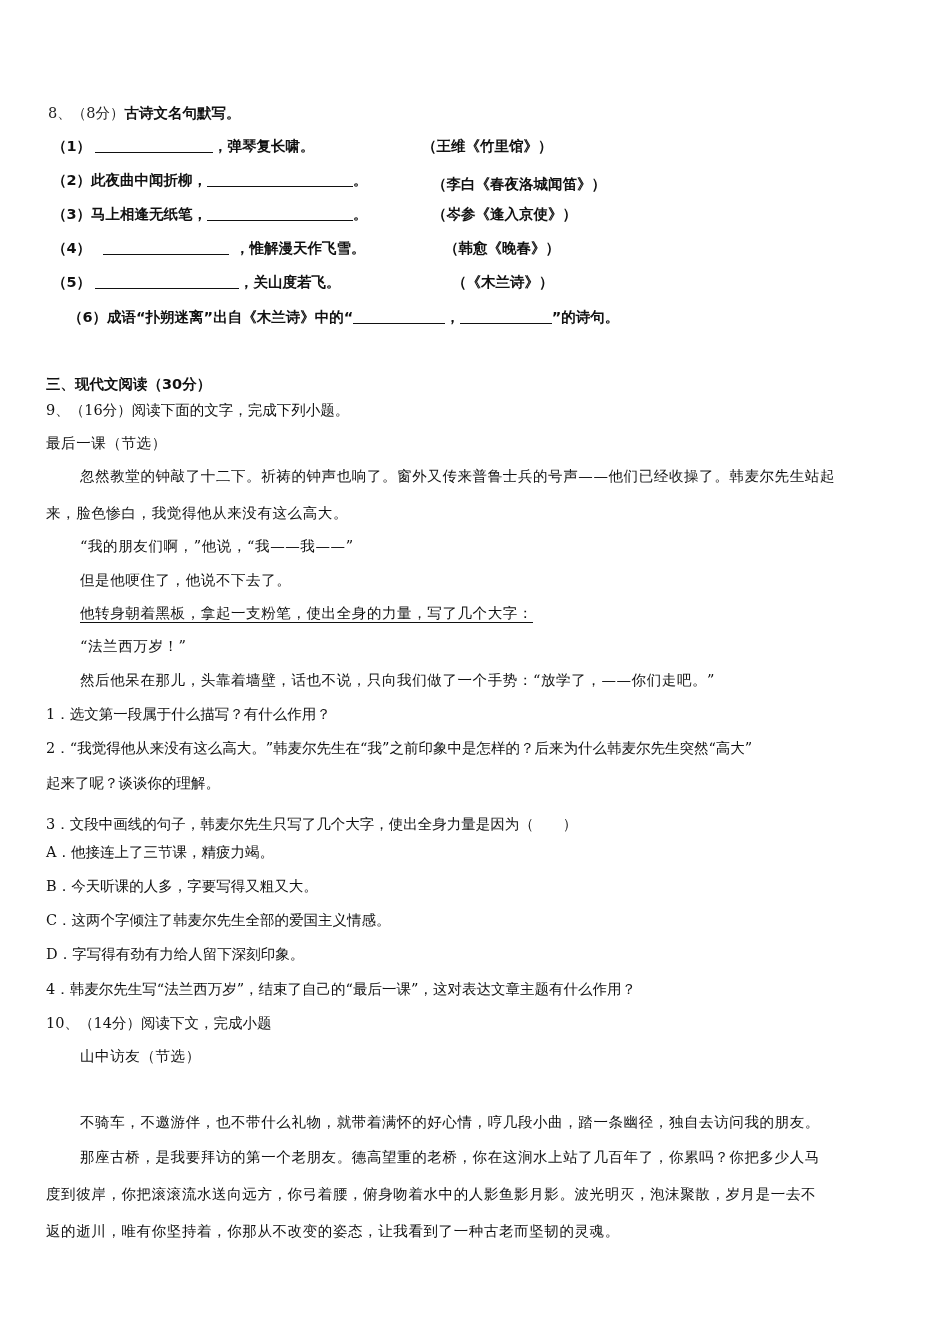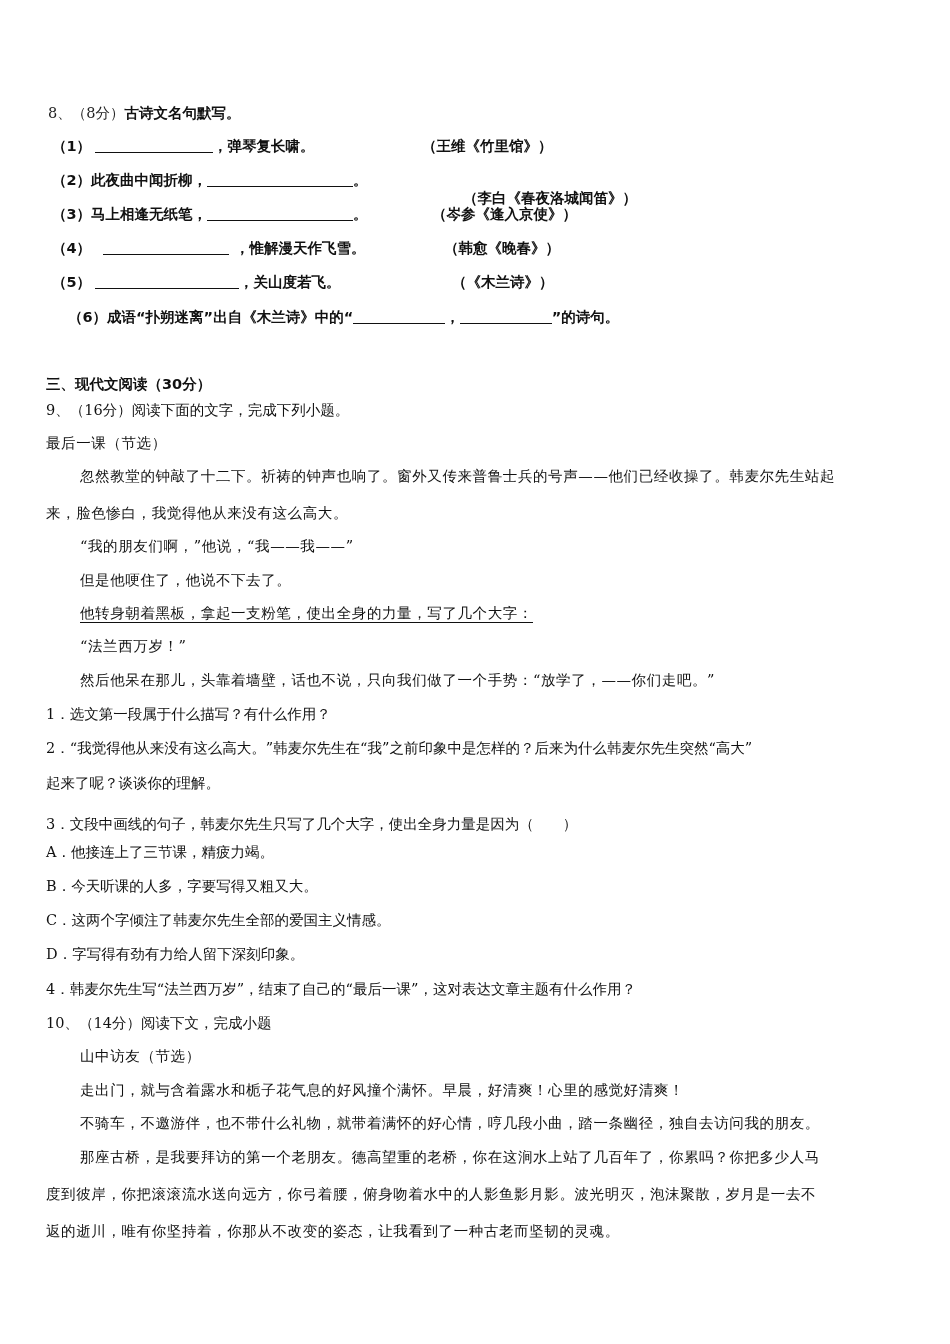--- a/index.html
+++ b/index.html
@@ -69,21 +69,21 @@
   </div>
 
   <div class="line bold" style="left:52px; top:136px;">
     <span>（1）</span><span class="blank" style="width:118px; margin-left:4px;"></span><span>，弹琴复长啸。</span>
   </div>
   <div class="src" style="left:422px; top:136px;text-align:right;">（王维《竹里馆》）</div>
 
   <div class="line bold" style="left:52px; top:170px;">
     <span>（2）</span><span>此夜曲中闻折柳，</span><span class="blank" style="width:146px;"></span><span>。</span>
   </div>
-  <div class="src" style="left:432px; top:188px;margin-left:31px;">（李白《春夜洛城闻笛》）</div>
+  <div class="src" style="left:432px; top:174px;">（李白《春夜洛城闻笛》）</div>
 
   <div class="line bold" style="left:52px; top:204px;">
     <span>（3）</span><span>马上相逢无纸笔，</span><span class="blank" style="width:146px;"></span><span>。</span>
   </div>
   <div class="src" style="left:432px; top:204px;">（岑参《逢入京使》）</div>
 
   <div class="line bold" style="left:52px; top:238px;">
     <span>（4）</span><span class="blank" style="width:126px; margin-left:12px; margin-right:6px;"></span><span>，惟解漫天作飞雪。</span>
   </div>
   <div class="src" style="left:444px; top:238px;">（韩愈《晚春》）</div>
@@ -117,19 +117,18 @@
   <div class="line" style="left:46px; top:807px;margin-top:7px;">3．文段中画线的句子，韩麦尔先生只写了几个大字，使出全身力量是因为（　　）</div>
 
   <div class="line" style="left:46px; top:842px;">A．他接连上了三节课，精疲力竭。</div>
   <div class="line" style="left:46px; top:876px;">B．今天听课的人多，字要写得又粗又大。</div>
   <div class="line" style="left:46px; top:910px;">C．这两个字倾注了韩麦尔先生全部的爱国主义情感。</div>
   <div class="line" style="left:46px; top:944px;">D．字写得有劲有力给人留下深刻印象。</div>
   <div class="line" style="left:46px; top:979px;">4．韩麦尔先生写“法兰西万岁”，结束了自己的“最后一课”，这对表达文章主题有什么作用？</div>
 
   <div class="line" style="left:46px; top:1013px;">10、（14分）阅读下文，完成小题</div>
   <div class="line song" style="left:80px; top:1046px;">山中访友（节选）</div>
-  <div class="line song" style="left:80px; top:1080px;">走出门，就与含着露水和栀子花气息的好风撞个满怀。早晨，好清爽！心里的感觉好清爽！</div>
-  <div class="line song" style="left:80px; top:1113px;">不骑车，不邀游伴，也不带什么礼物，就带着满怀的好心情，哼几段小曲，踏一条幽径，独自去访问我的朋友。</div>
+  <div class="line song" style="left:80px; top:1113px;font-family:Liberation Mono, monospace;">不骑车，不邀游伴，也不带什么礼物，就带着满怀的好心情，哼几段小曲，踏一条幽径，独自去访问我的朋友。</div>
   <div class="line song" style="left:80px; top:1147px;">那座古桥，是我要拜访的第一个老朋友。德高望重的老桥，你在这涧水上站了几百年了，你累吗？你把多少人马</div>
   <div class="line song" style="left:46px; top:1184px;">度到彼岸，你把滚滚流水送向远方，你弓着腰，俯身吻着水中的人影鱼影月影。波光明灭，泡沫聚散，岁月是一去不</div>
   <div class="line song" style="left:46px; top:1221px;">返的逝川，唯有你坚持着，你那从不改变的姿态，让我看到了一种古老而坚韧的灵魂。</div>
 
 </div>
 
 </body></html>

